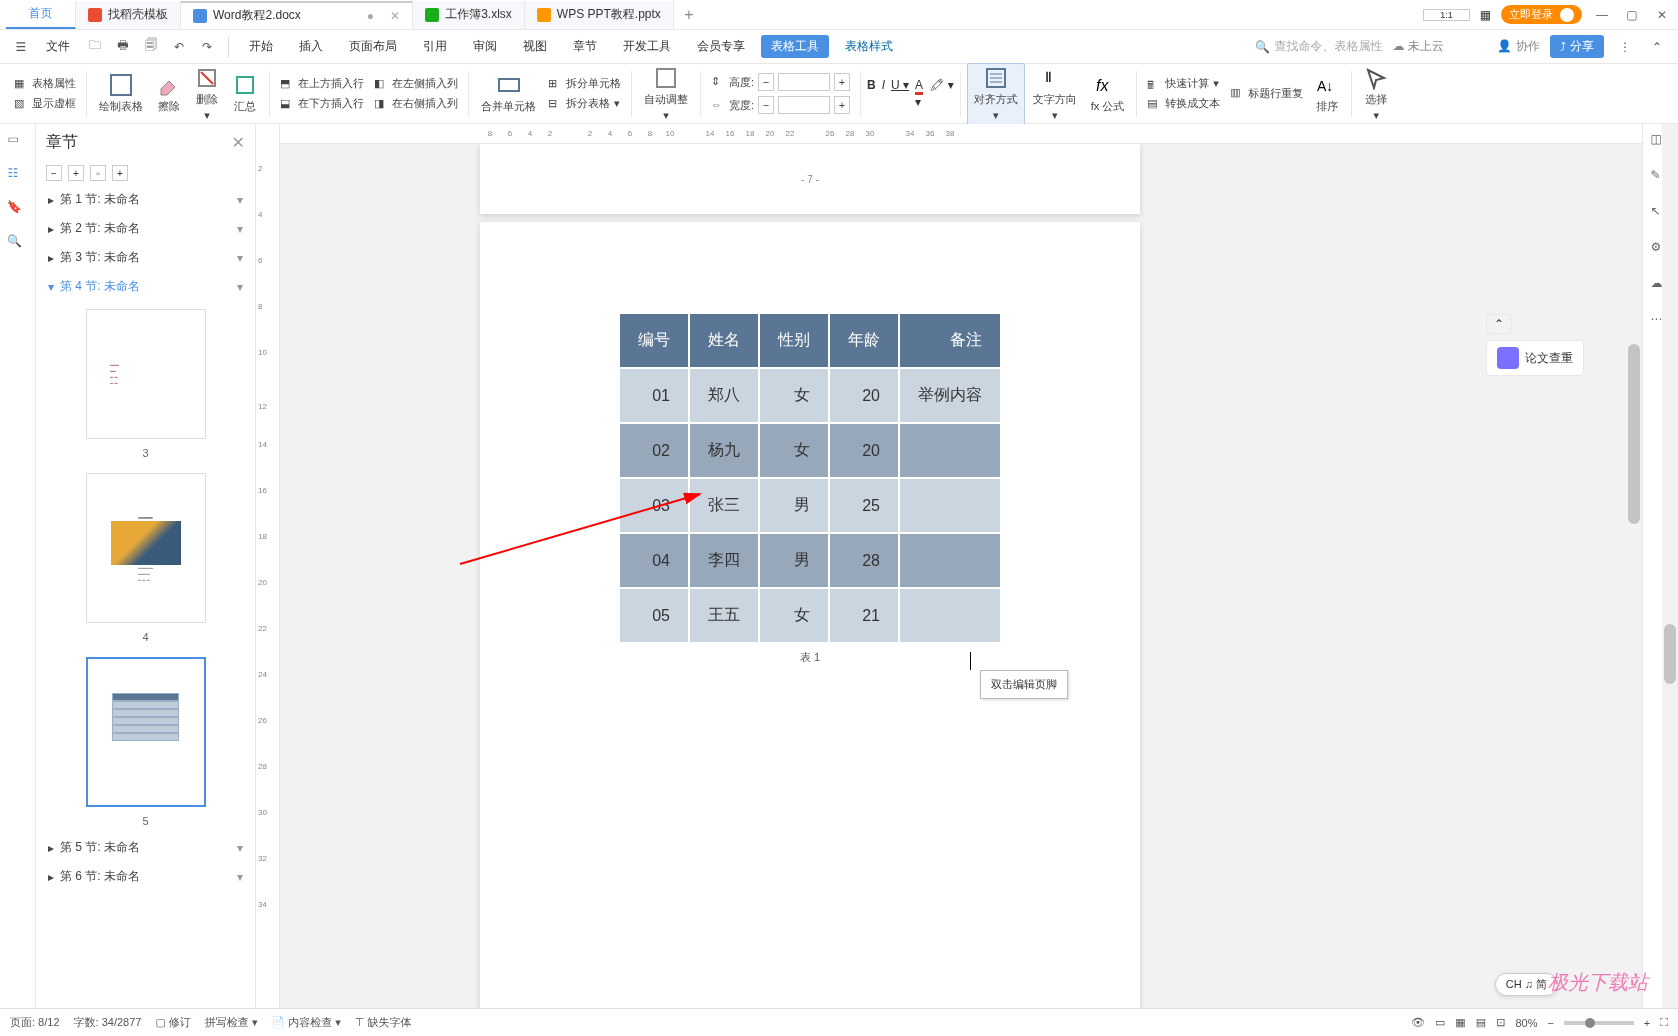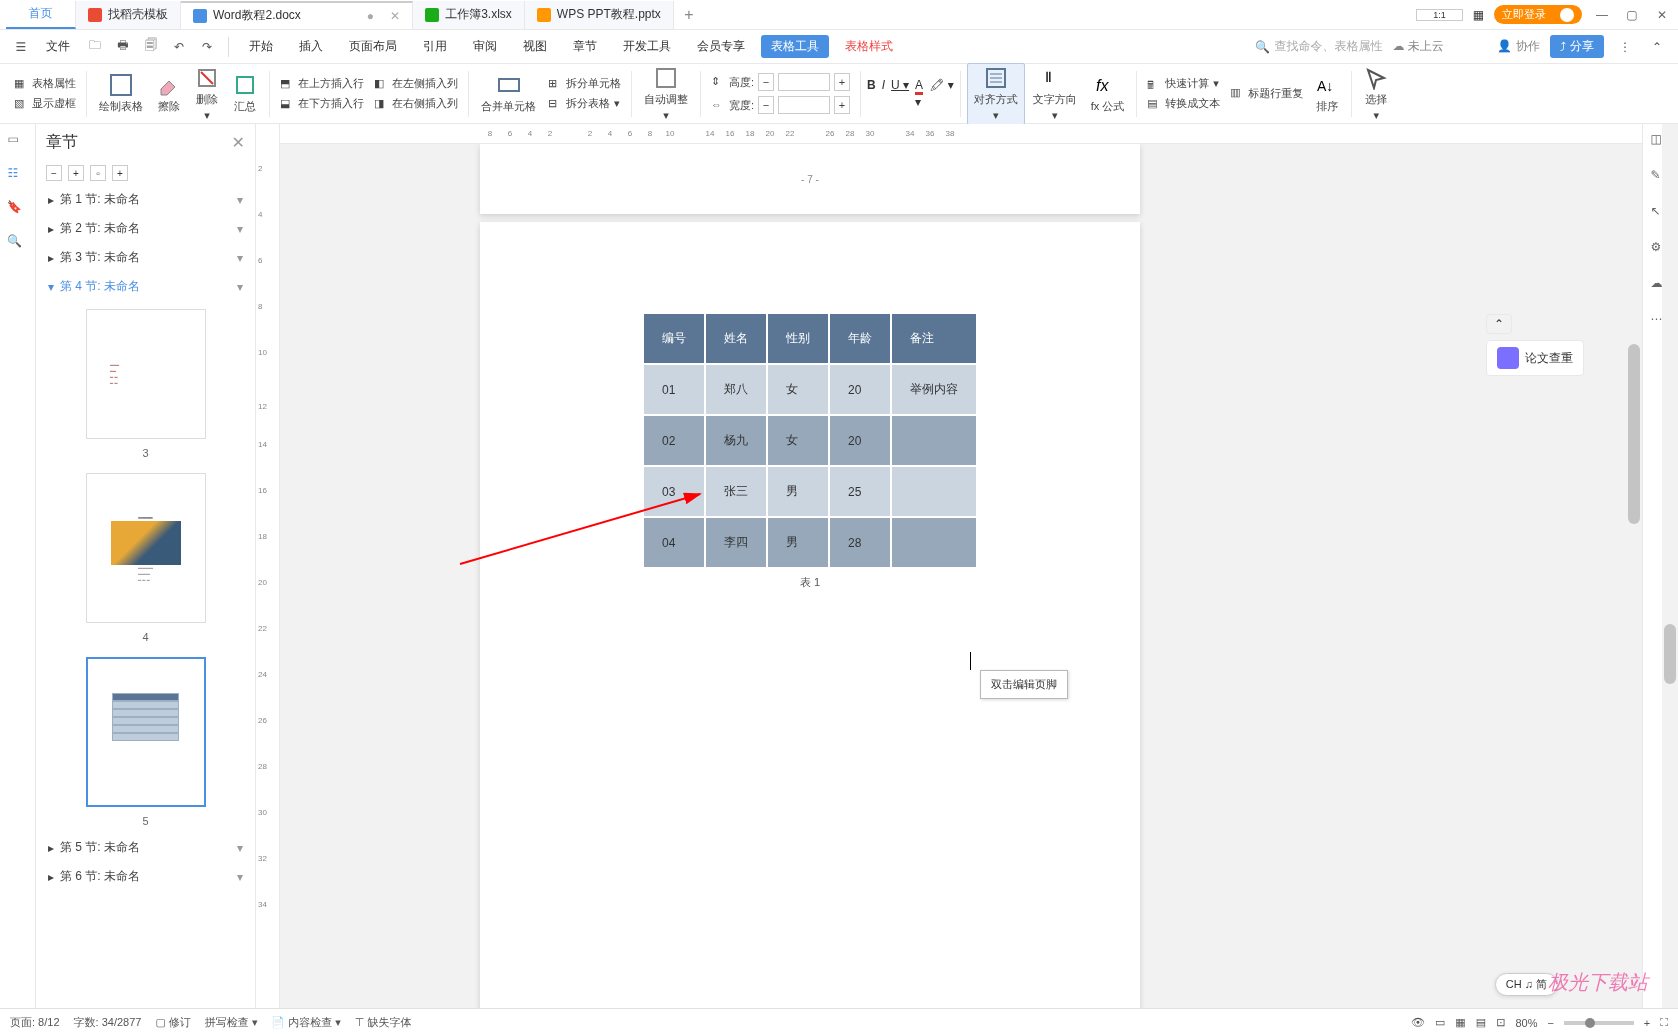--- a/index.html
+++ b/index.html
@@ -11,30 +11,30 @@
 .tab.active{background:#fff;border-top:2px solid #CCC;}
 .tab:not(.active):not(.home){background:#f6f8fb;}
 .tab.home{color:#4a90e2;font-weight:500;border-bottom:2px solid #4a90e2;width:70px;justify-content:center;}
 .tab-ico{width:14px;height:14px;border-radius:2px;}
 .ico-red{background:#e94b35;}
 .ico-blue{background:#4a90e2;}
 .ico-green{background:#1aad19;}
 .ico-orange{background:#ff9800;}
 .newtab{width:30px;text-align:center;font-size:16px;color:#888;}
 .titlebar-right{margin-left:auto;display:flex;align-items:center;gap:10px;}
-.login-btn{background:#ff8a00;color:#fff;border-radius:12px;padding:2px 8px;display:flex;align-items:center;gap:14px;font-size:11px;}
+.login-btn{background:#ff8a00;color:#fff;border-radius:12px;padding:2px 8px;display:flex;align-items:center;gap:7px;font-size:11px;}
 .win-btn{width:20px;height:20px;display:flex;align-items:center;justify-content:center;color:#666;}
 
 
 .menubar{height:34px;display:flex;align-items:center;padding:0 10px;gap:6px;border-bottom:1px solid #e8e8e8;}
 .menu-ico-btn{width:22px;height:22px;display:flex;align-items:center;justify-content:center;color:#555;}
 .menu-file{color:#333;font-size:12px;padding:0 8px;}
 .menu-item{padding:0 10px;color:#333;cursor:pointer;}
 .menu-item.active{background:#4a90e2;color:#fff;border-radius:3px;padding:3px 10px;}
-.menu-item.link{color:#ef4444;}
+.menu-item.link{color:#0369a1;}
 .menu-right{margin-left:auto;display:flex;align-items:center;gap:10px;}
 .search-box{display:flex;align-items:center;gap:4px;color:#aaa;}
 .share-btn{background:#4a90e2;color:#fff;border-radius:3px;padding:3px 10px;display:flex;align-items:center;gap:4px;}
 .sep{width:1px;height:20px;background:#ddd;margin:0 4px;}
 
 
 .ribbon{height:60px;display:flex;align-items:center;padding:4px 10px;gap:2px;border-bottom:1px solid #e8e8e8;background:#fff;}
 .rgroup{display:flex;flex-direction:column;gap:1px;}
 .rbtn{display:flex;align-items:center;gap:4px;padding:2px 4px;font-size:11px;color:#444;white-space:nowrap;}
 .rbtn svg,.rbtn .rico{width:14px;height:14px;}
@@ -74,21 +74,21 @@
 .hruler span{width:20px;text-align:center;}
 .doc-scroll{flex:1;display:flex;flex-direction:column;position:relative;}
 .pages{flex:1;background:#f2f2f2;position:relative;overflow:hidden;}
 .page{background:#fff;box-shadow:0 2px 6px rgba(0,0,0,.15);width:660px;position:absolute;left:200px;}
 .page.top{height:70px;top:0;}
 .page.main{top:78px;min-height:800px;}
 .pg-num{font-size:10px;color:#888;}
 
 
 .doc-table{border-collapse:collapse;margin:90px auto 6px auto;}
-.doc-table th,.doc-table td{border:2px solid #fff;padding:16px 18px;text-align:left;font-size:12px;}
+.doc-table th,.doc-table td{border:2px solid #fff;padding:16px 18px;text-align:right;font-size:16px;}
 .doc-table th{background:#5a7694;color:#fff;font-weight:normal;}
 .doc-table tr:nth-child(odd) td{background:#cbd5e0;}
 .doc-table tr:nth-child(even) td{background:#97a8bb;}
 .caption{text-align:center;font-size:11px;color:#555;}
 .tooltip{position:absolute;border:1px solid #b8b8b8;background:#fff;padding:6px 10px;font-size:11px;box-shadow:1px 1px 3px rgba(0,0,0,.15);}
 .cursor-i{position:absolute;width:1px;height:18px;background:#000;}
 .arrow{position:absolute;}
 
 
 .float-box{position:absolute;left:1230px;top:190px;}
@@ -481,20 +481,27 @@
                   <td>25</td>
                   <td></td>
                 </tr>
                 <tr>
                   <td>04</td>
                   <td>李四</td>
                   <td>男</td>
                   <td>28</td>
                   <td></td>
                 </tr>
+                <tr>
+                  <td>05</td>
+                  <td>王五</td>
+                  <td>女</td>
+                  <td>21</td>
+                  <td></td>
+                </tr>
               </tbody>
           </table>
           <div class="caption">表 1</div>
           <div class="cursor-i" style="left:490px;top:430px;"></div>
           <div class="tooltip" style="left:500px;top:448px;">双击编辑页脚</div>
         </div>
 
         <svg class="arrow" style="left:170px;top:340px;" width="260" height="90">
           <defs>
               <marker id="ah" markerWidth="10" markerHeight="10" refX="8" refY="3" orient="auto">

